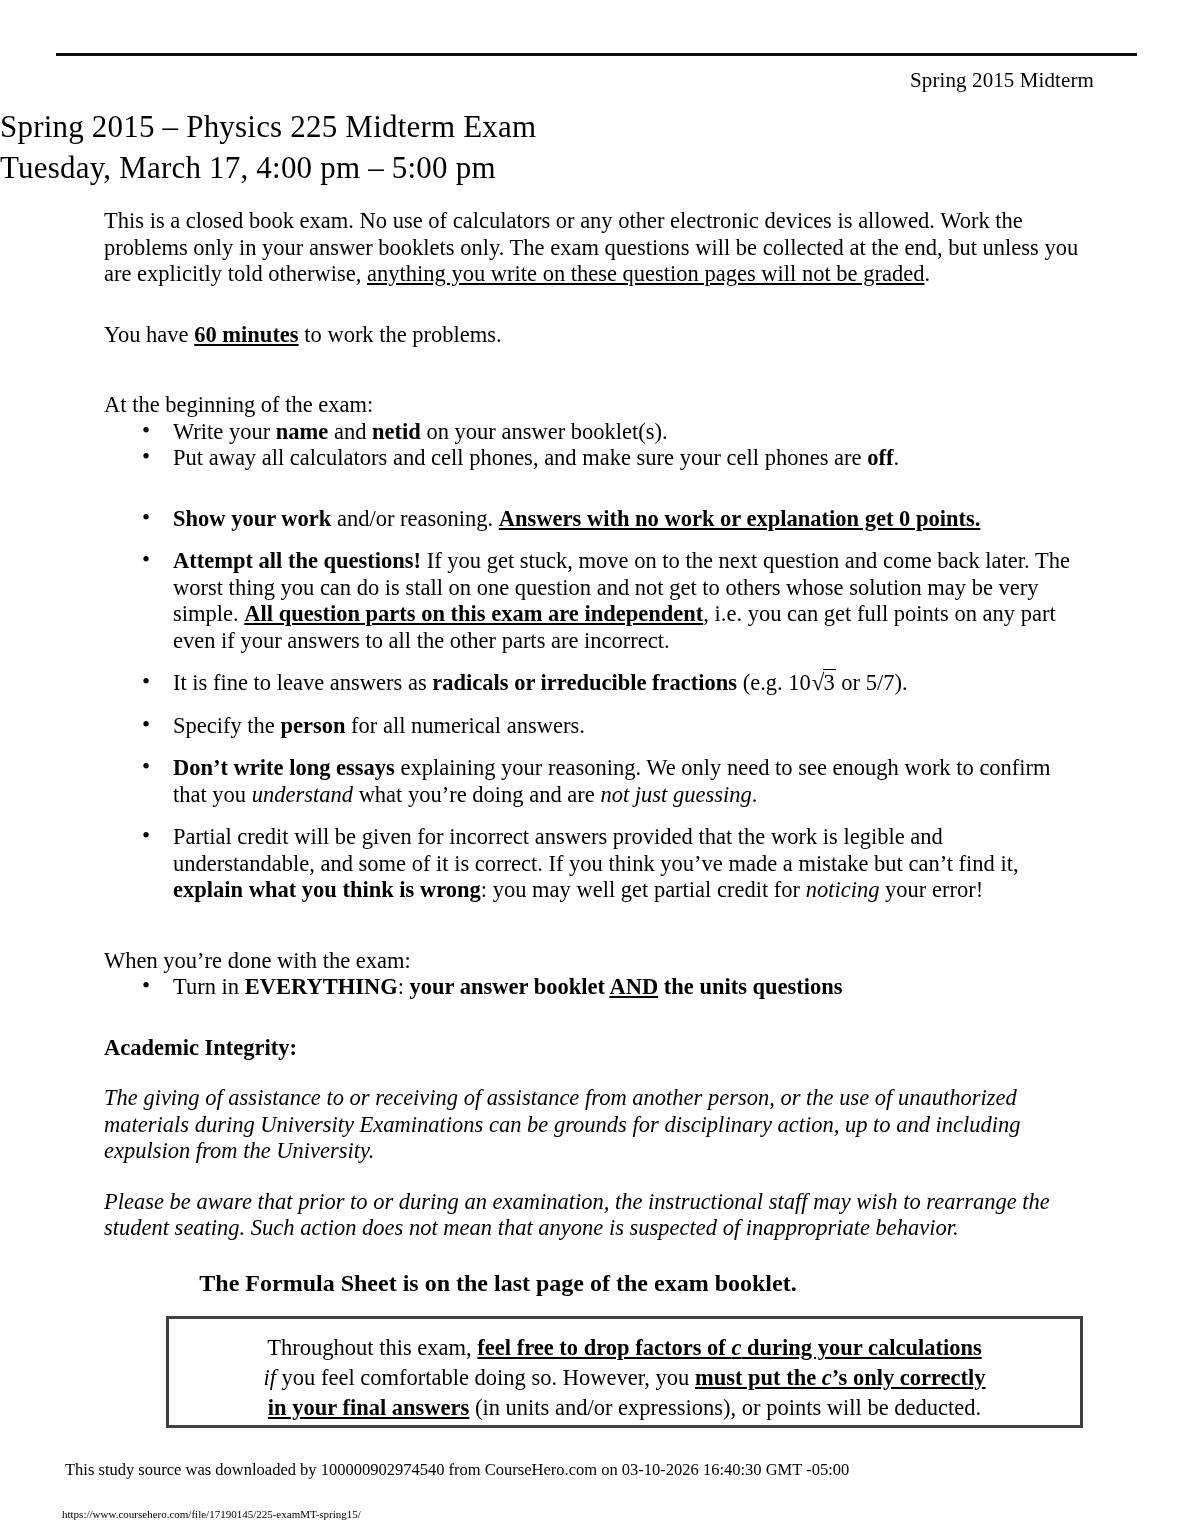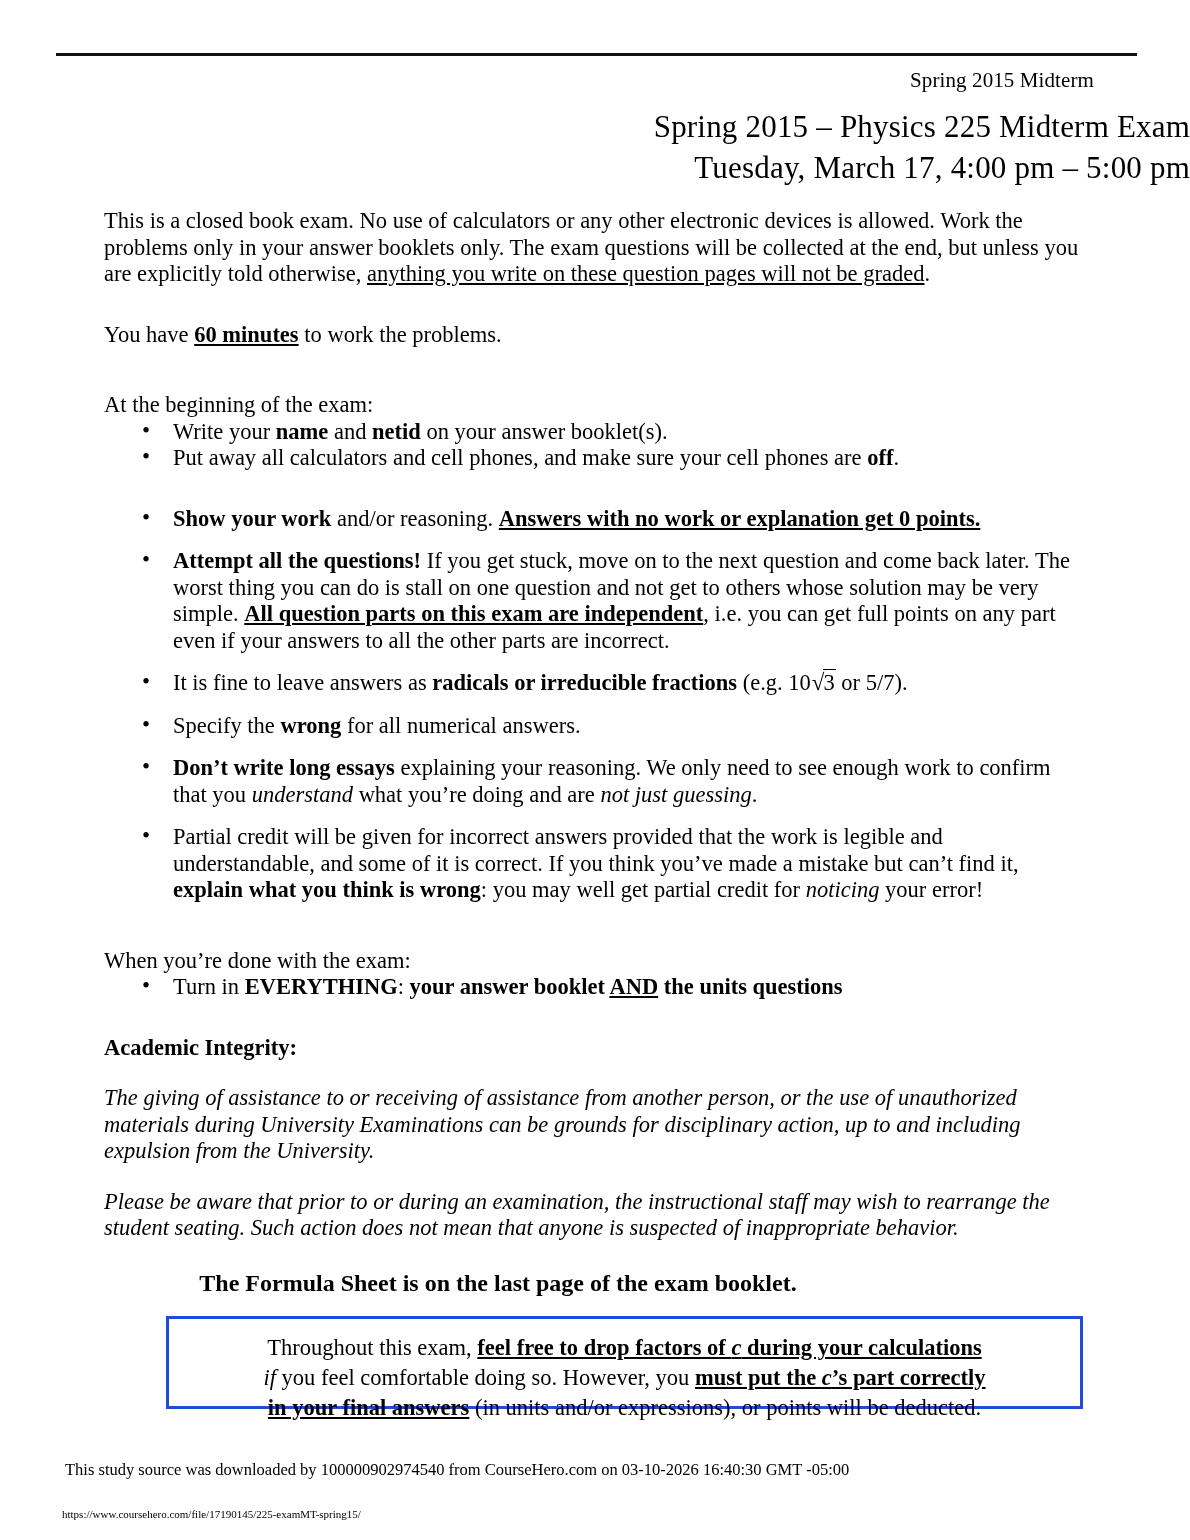--- a/index.html
+++ b/index.html
@@ -37,21 +37,21 @@
     top: 68px;
     font-size: 21px;
     letter-spacing: .1px;
   }
   
   .title-block {
     position: absolute;
     left: 0;
     top: 106px;
     width: 1190px;
-    text-align: right;
+    text-align: left;
   }
   .title-line {
     font-size: 31px;
     line-height: 41px;
     letter-spacing: .2px;
   }
   
   .content {
     position: absolute;
     left: 104px;
@@ -122,22 +122,22 @@
     width: 996px;
     text-align: center;
     font-size: 24px;
     font-weight: bold;
   }
   .boxed {
     position: absolute;
     left: 166px;
     top: 1316px;
     width: 917px;
-    height: 93px;
-    border: 3px solid #1d4ed8;
+    height: 112px;
+    border: 3px solid #404040;
     box-sizing: border-box;
   }
   .boxed-inner {
     padding-top: 14px;
     text-align: center;
     font-size: 22.5px;
     line-height: 30px;
   }
   .footer-note {
     position: absolute;
@@ -186,21 +186,21 @@
     <div class="gap-lg"></div>
 
 
     <ul class="bullets spaced">
       <li><b>Show your work</b><span> and/or reasoning.  </span><span class="bu">Answers with no work or explanation get 0 points.</span></li>
 
       <li><b>Attempt all the questions!</b><span>  If you get stuck, move on to the next question and come back later. The worst thing you can do is stall on one question and not get to others whose solution may be very simple.  </span><span class="bu">All question parts on this exam are independent</span><span>, i.e. you can get full points on any part even if your answers to all the other parts are incorrect.</span></li>
 
       <li><span>It is fine to leave answers as </span><b>radicals or irreducible fractions</b><span> (e.g.  10</span><span class="radical"><span class="rsym">√</span><span class="rnum">3</span></span><span>  or 5/7).</span></li>
 
-      <li><span>Specify the </span><b>wrong</b><span> for all numerical answers.</span></li>
+      <li><span>Specify the </span><b>person</b><span> for all numerical answers.</span></li>
 
       <li><b>Don’t write long essays</b><span> explaining your reasoning.  We only need to see enough work to confirm that you </span><i>understand</i><span> what you’re doing and are </span><i>not just guessing</i><span>.</span></li>
 
       <li><span>Partial credit will be given for incorrect answers provided that the work is legible and understandable, and some of it is correct.  If you think you’ve made a mistake but can’t find it, </span><b>explain what you think is wrong</b><span>: you may well get partial credit for </span><i>noticing</i><span> your error!</span></li>
     </ul>
 
     <div class="gap-xl"></div>
 
     <p class="sec-head">When you’re done with the exam:</p>
 
@@ -220,21 +220,21 @@
 
     <p class="para" style="font-style:italic">Please be aware that prior to or during an examination, the instructional staff may wish to rearrange the student seating. Such action does not mean that anyone is suspected of inappropriate behavior.</p>
 
   </div>
 
   <div class="formula-note">The Formula Sheet is on the last page of the exam booklet.</div>
 
   <div class="boxed">
     <div class="boxed-inner">
       <div><span>Throughout this exam, </span><span class="bu"><span>feel free to drop factors of </span><i>c</i><span> during your calculations</span></span></div>
-      <div><i>if</i><span> you feel comfortable doing so.  However, you </span><span class="bu"><span>must put the </span><i>c</i><span>’s part correctly</span></span></div>
+      <div><i>if</i><span> you feel comfortable doing so.  However, you </span><span class="bu"><span>must put the </span><i>c</i><span>’s only correctly</span></span></div>
       <div><span class="bu">in your final answers</span><span> (in units and/or expressions), or points will be deducted.</span></div>
     </div>
   </div>
 
   <div class="footer-note">This study source was downloaded by 100000902974540 from CourseHero.com on 03-10-2026 16:40:30 GMT -05:00</div>
   <div class="footer-url">https://www.coursehero.com/file/17190145/225-examMT-spring15/</div>
 
 </div>
 
 </body></html>

